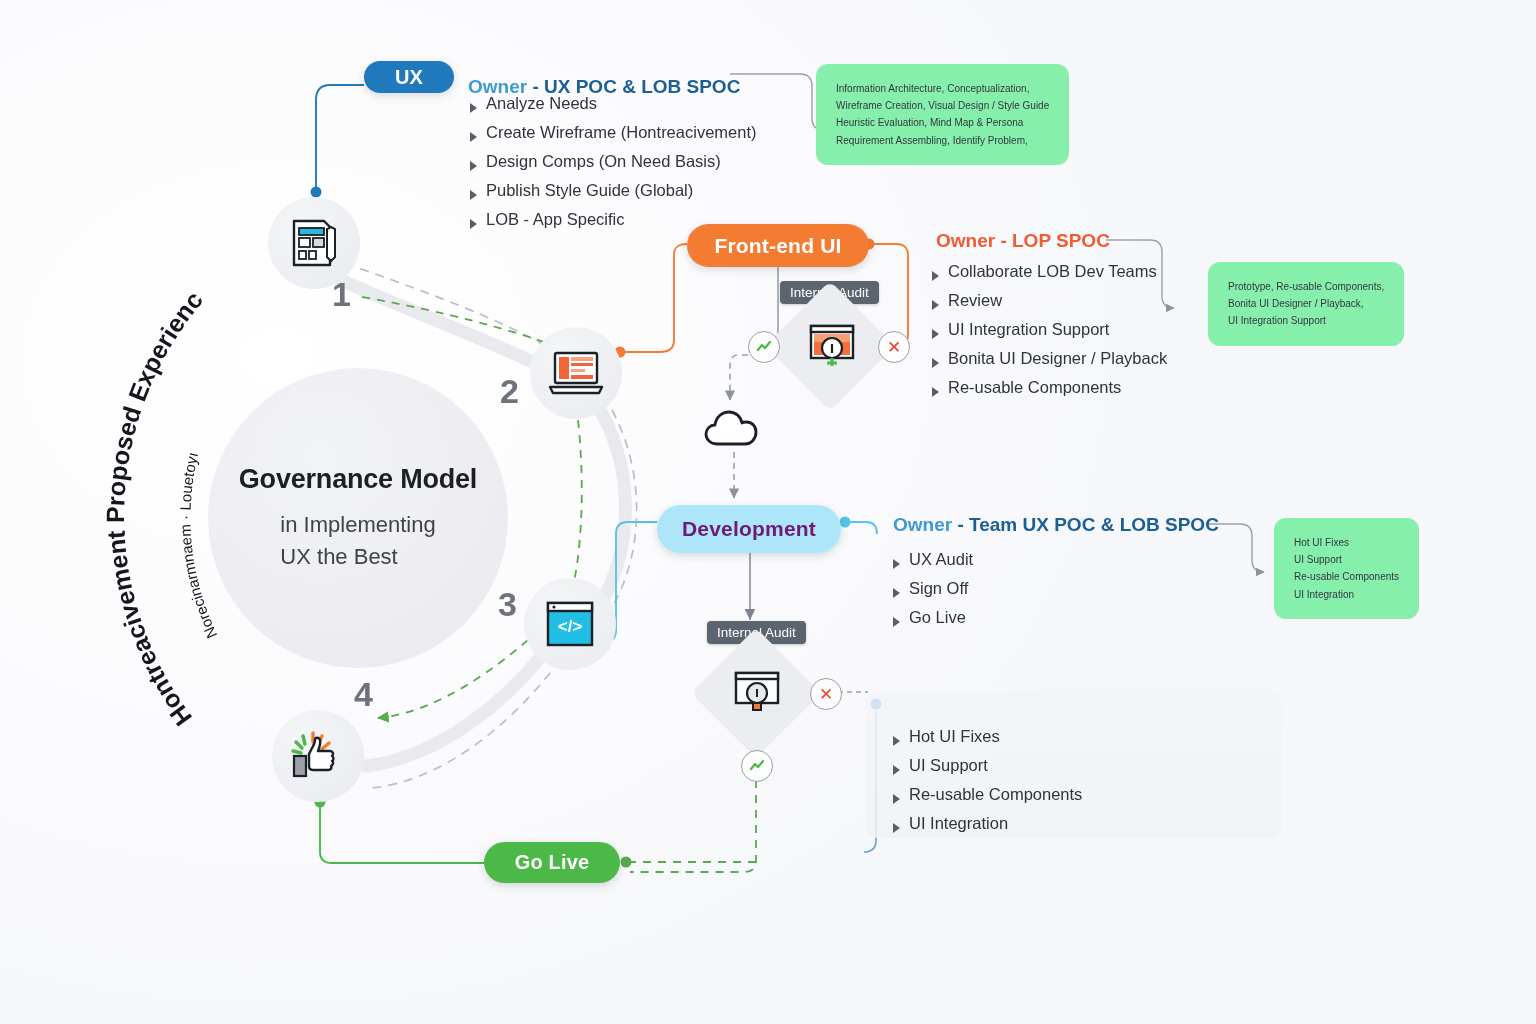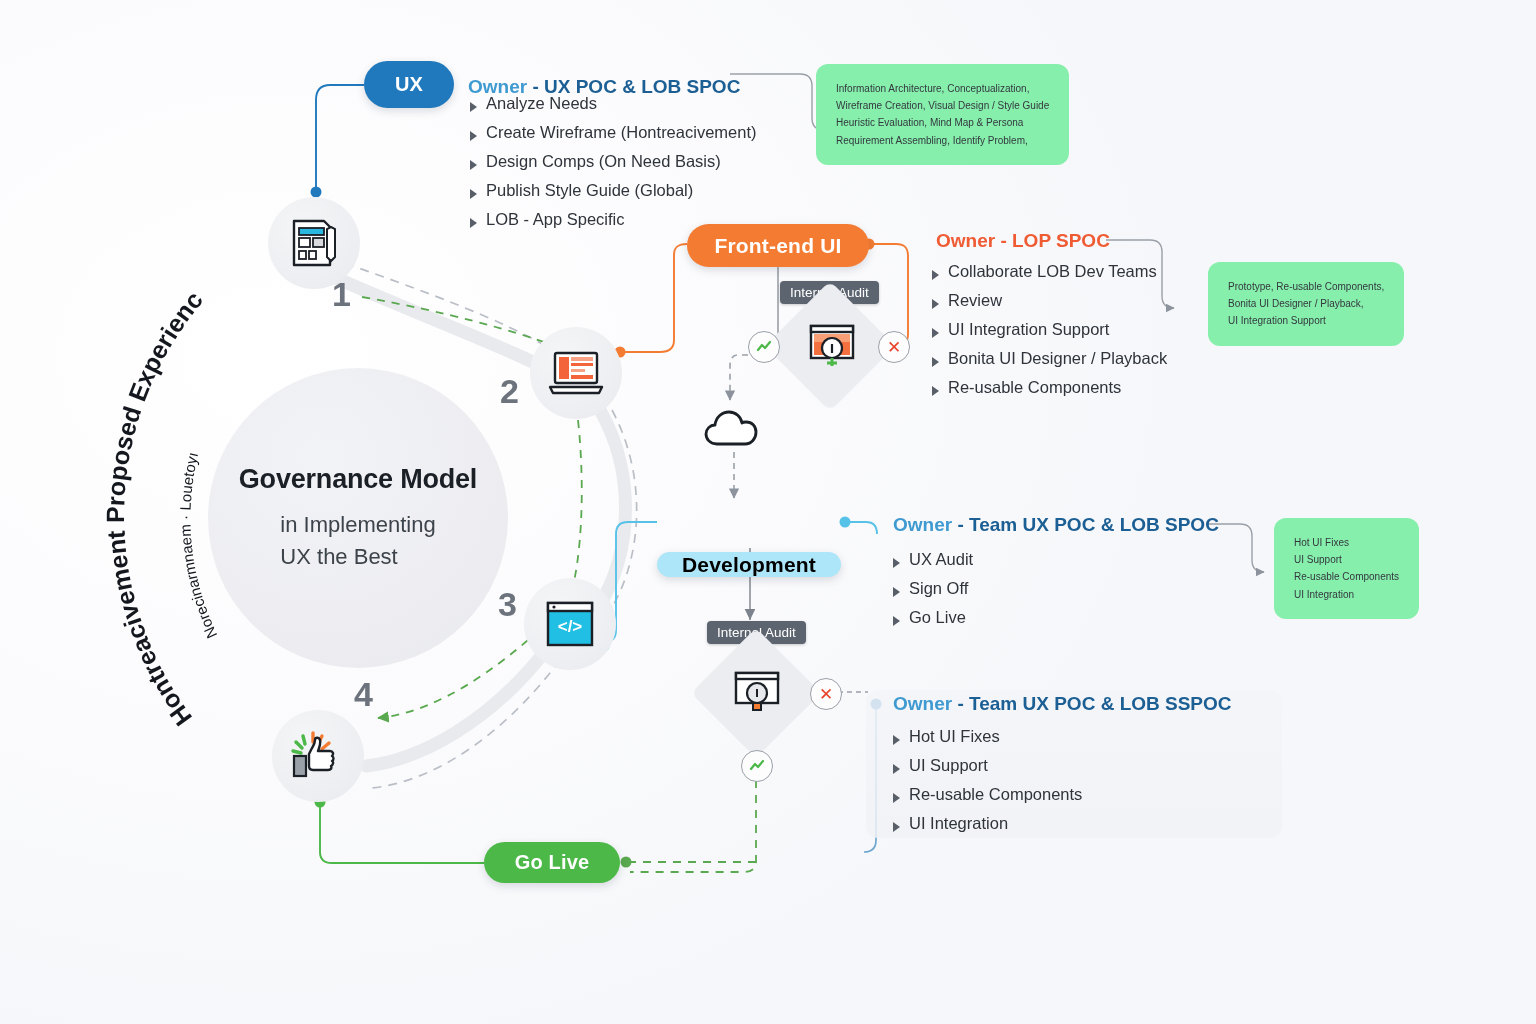--- a/index.html
+++ b/index.html
@@ -15,32 +15,32 @@
   #stage{position:absolute;inset:0;}
   .abs{position:absolute;}
   svg.layer{position:absolute;left:0;top:0;width:1536px;height:1024px;pointer-events:none;}
 
   
   .pill{
     position:absolute;display:flex;align-items:center;justify-content:center;
     border-radius:999px;font-weight:bold;letter-spacing:.2px;
     box-shadow:0 3px 8px rgba(40,50,70,.16);
   }
-  .pill-ux{left:364px;top:61px;width:90px;height:47px;background:#2079bd;color:#fff;font-size:20px;}
+  .pill-ux{left:364px;top:61px;width:90px;height:32px;background:#2079bd;color:#fff;font-size:20px;}
   .pill-fe{left:687px;top:224px;width:182px;height:43px;background:#f47b32;color:#fff;font-size:21px;}
-  .pill-dev{left:657px;top:505px;width:184px;height:25px;background:#ade6f8;color:#000000;font-size:21px;margin-top:47px;}
+  .pill-dev{left:657px;top:505px;width:184px;height:48px;background:#ade6f8;color:#701a75;font-size:21px;}
   .pill-go{left:484px;top:842px;width:136px;height:41px;background:#4cb848;color:#fff;font-size:20px;}
 
   
   .owner-head{position:absolute;font-size:19px;font-weight:bold;white-space:nowrap;}
   .owner-head .w1{color:#3f9ad1;}
   .owner-head .w2{color:#1c5f94;}
   .owner-head.orange .w1,.owner-head.orange .w2{color:#ef5b33;}
   .bullets{position:absolute;}
-  .bullets .bi{display:flex;align-items:center;font-size:16.5px;color:#2f343b;margin-bottom:10px;white-space:nowrap;}
+  .bullets .bi{display:flex;align-items:flex-end;font-size:16.5px;color:#2f343b;margin-bottom:10px;white-space:nowrap;}
   .bullets .bi .tri{
     width:0;height:0;border-left:7px solid #595f68;border-top:5px solid transparent;
     border-bottom:5px solid transparent;margin-right:9px;margin-top:6px;flex:0 0 auto;
   }
 
   
   .infobox{
     position:absolute;background:#86efac;border-radius:12px;
     padding:16px 20px;font-size:10px;line-height:1.72;color:#33383f;white-space:nowrap;
   }
@@ -380,24 +380,20 @@
         <span>Go Live</span>
       </div>
   </div>
   <div class="infobox" style="left:1274px;top:518px;">
     <div>Hot UI Fixes</div>
     <div>UI Support</div>
     <div>Re-usable Components</div>
     <div>UI Integration</div>
   </div>
 
-  <div class="owner-head" style="left:893px;top:693px;">
-    <span class="w1">Owner</span>
-    <span class="w2">- Team   UX POC &amp; LOB SSPOC</span>
-  </div>
   <div class="bullets" style="left:893px;top:727px;">
     <div class="bi">
         <span class="tri"></span>
         <span>Hot UI Fixes</span>
       </div>
     <div class="bi">
         <span class="tri"></span>
         <span>UI Support</span>
       </div>
     <div class="bi">

